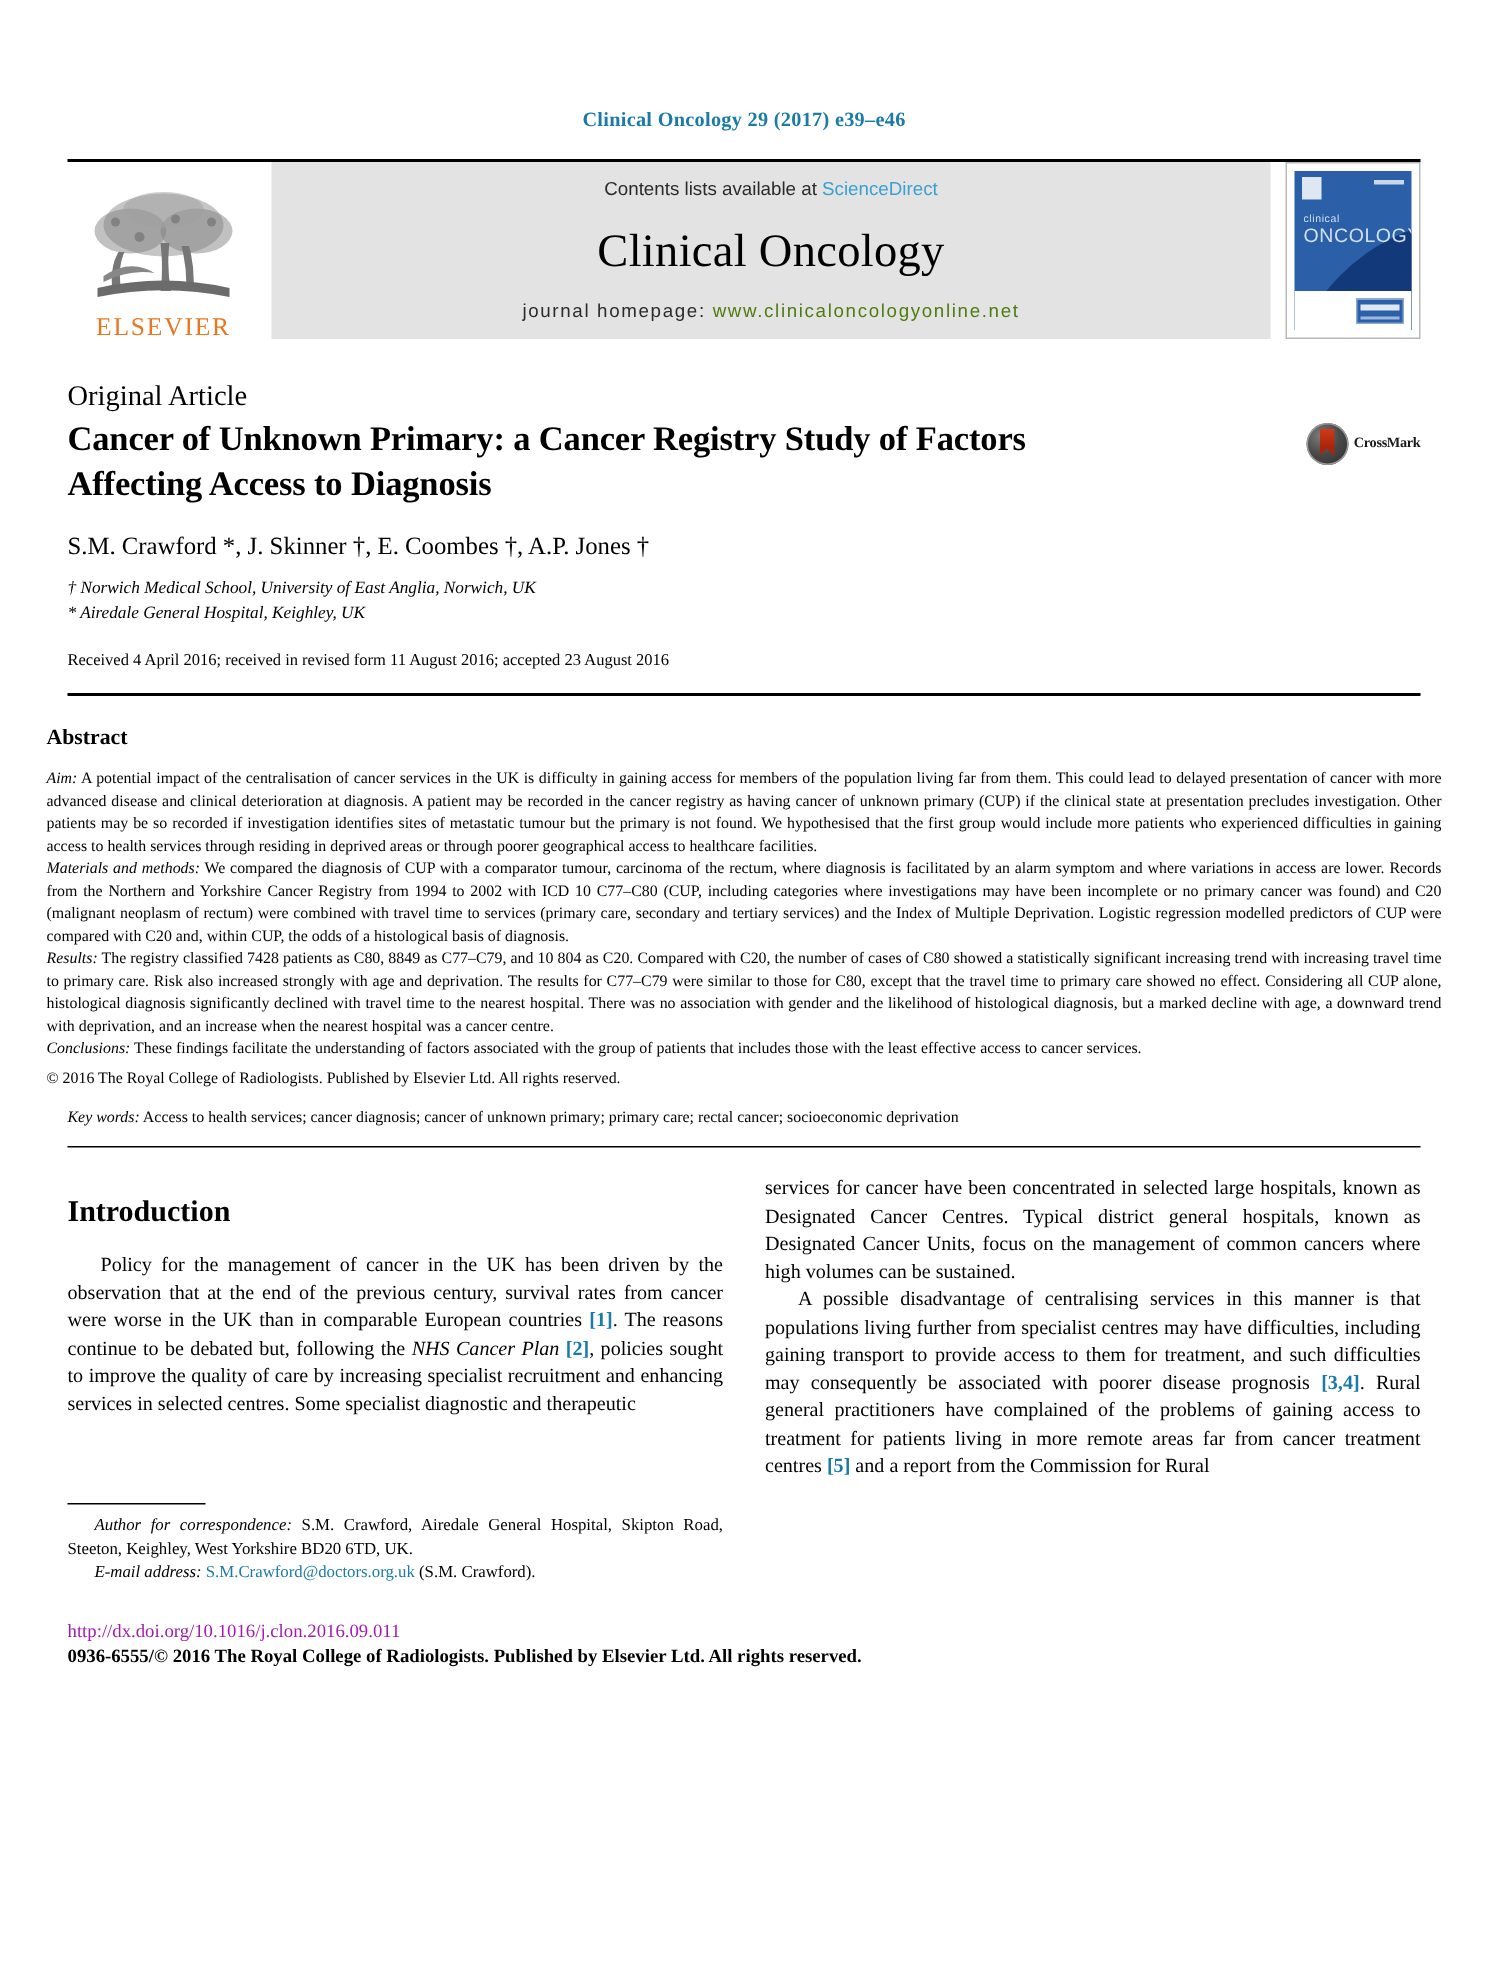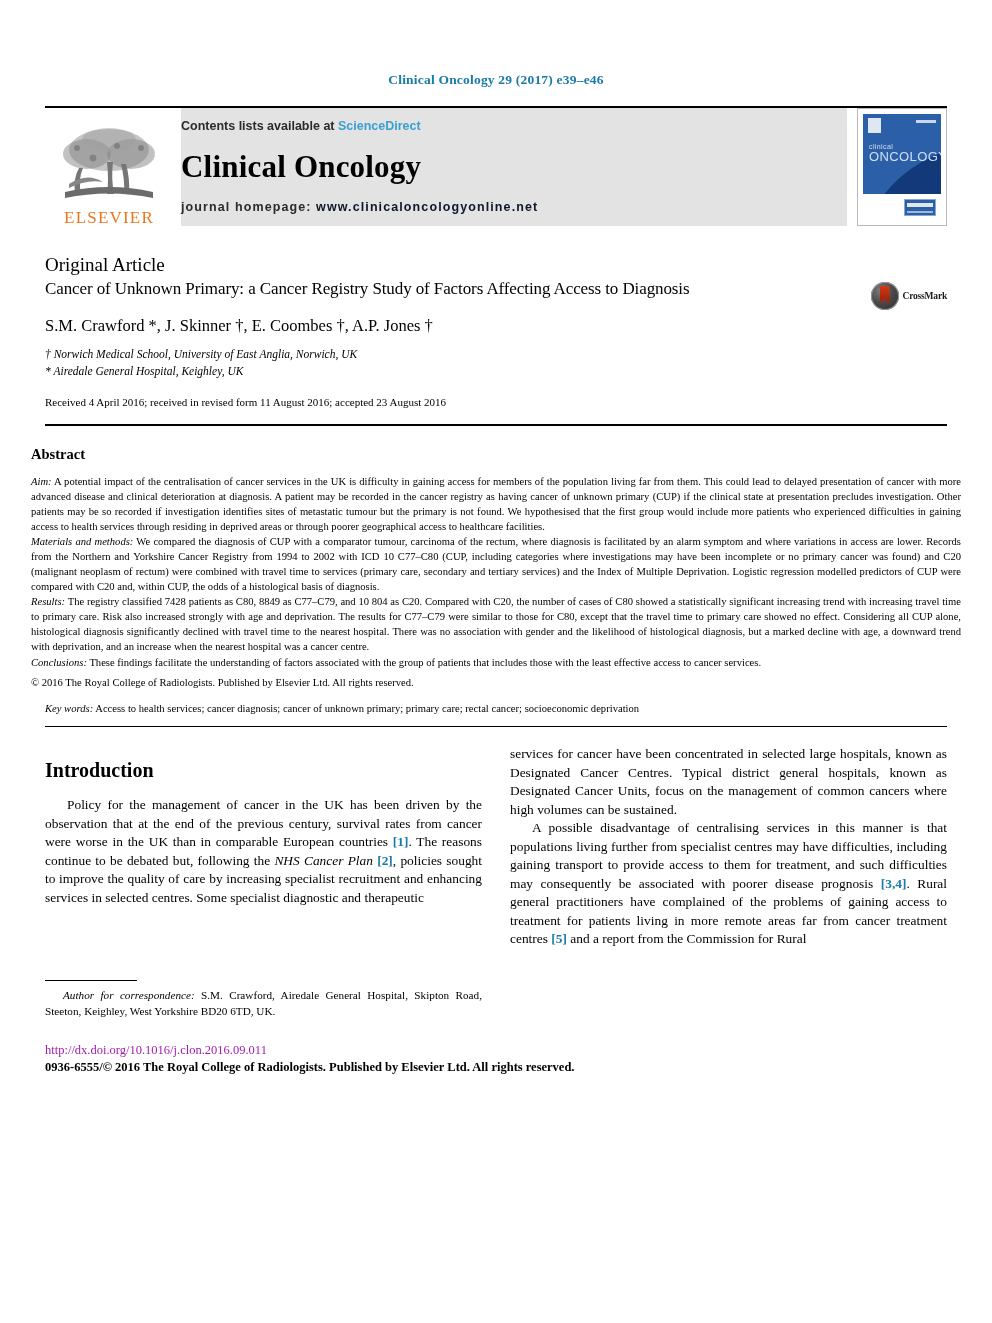--- a/index.html
+++ b/index.html
@@ -62,25 +62,25 @@
     letter-spacing: 1.2px;
     font-family: "Liberation Serif", serif;
     line-height: 1;
     margin-top: 1px;
   }
   .masthead-center {
     flex: 1 1 auto;
     background: #e3e3e3;
     display: flex;
     flex-direction: column;
+    align-items: center;
     justify-content: space-between;
     padding: 11px 0 12px 0;
     margin-left: 8px;
     margin-right: 10px;
-    font-weight: bold;
   }
   .contents-line {
     font-family: "Liberation Sans", sans-serif;
     font-size: 12.5px;
     color: #2b2b2b;
   }
   .contents-line .sd {
     color: #3aa0d0;
   }
   .journal-title {
@@ -89,21 +89,21 @@
     color: #000000;
     letter-spacing: .2px;
   }
   .homepage-line {
     font-family: "Liberation Sans", sans-serif;
     font-size: 12.5px;
     color: #2b2b2b;
     letter-spacing: 1.1px;
   }
   .homepage-line .url {
-    color: #0f172a;
+    color: #4d7c0f;
   }
 
   
   .cover-thumb {
     flex: 0 0 88px;
     width: 88px;
     border: 1px solid #b9b9b9;
     background: #fff;
     position: relative;
     overflow: hidden;
@@ -171,25 +171,25 @@
   
   .article-head {
     margin: 28px 45px 0 45px;
     position: relative;
   }
   .article-type {
     font-size: 19px;
     margin-bottom: 2px;
   }
   .article-title {
-    font-size: 17px;
+    font-size: 23px;
     line-height: 1.30;
     max-width: 720px;
     margin: 0 0 16px 0;
-    font-weight: normal;
+    font-weight: bold;
     letter-spacing: -.1px;
   }
   .authors {
     font-size: 16.5px;
     margin-bottom: 10px;
   }
   .affiliations {
     font-size: 11.5px;
     font-style: italic;
     line-height: 1.48;
@@ -424,20 +424,21 @@
 
   <div class="body-cols">
 
     <div class="col">
       <h2 class="section">Introduction</h2>
       <p class="body"><span>Policy for the management of cancer in the UK has been driven by the observation that at the end of the previous century, survival rates from cancer were worse in the UK than in comparable European countries </span><span class="ref">[1]</span><span>. The reasons continue to be debated but, following the </span><span class="ital">NHS Cancer Plan</span><span> </span><span class="ref">[2]</span><span>, policies sought to improve the quality of care by increasing specialist recruitment and enhancing services in selected centres. Some specialist diagnostic and therapeutic </span></p>
 
       <div class="footnote-area">
         <div class="footnote-rule"></div>
         <p class="footnote"><span class="em-label">Author for correspondence:</span><span> S.M. Crawford, Airedale General Hospital, Skipton Road, Steeton, Keighley, West Yorkshire BD20 6TD, UK.</span></p>
+        <p class="footnote"><span class="em-label">E-mail address:</span> <span class="link">S.M.Crawford@doctors.org.uk</span><span> (S.M. Crawford).</span></p>
       </div>
 
       <div class="pub-footer">
         <div class="doi">http://dx.doi.org/10.1016/j.clon.2016.09.011</div>
         <div class="issn">0936-6555/© 2016 The Royal College of Radiologists. Published by Elsevier Ltd. All rights reserved.</div>
       </div>
     </div>
 
     <div class="col">
       <p class="body" style="text-indent:0"><span>services for cancer have been concentrated in selected large hospitals, known as Designated Cancer Centres. Typical district general hospitals, known as Designated Cancer Units, focus on the management of common cancers where high volumes can be sustained.</span></p>

